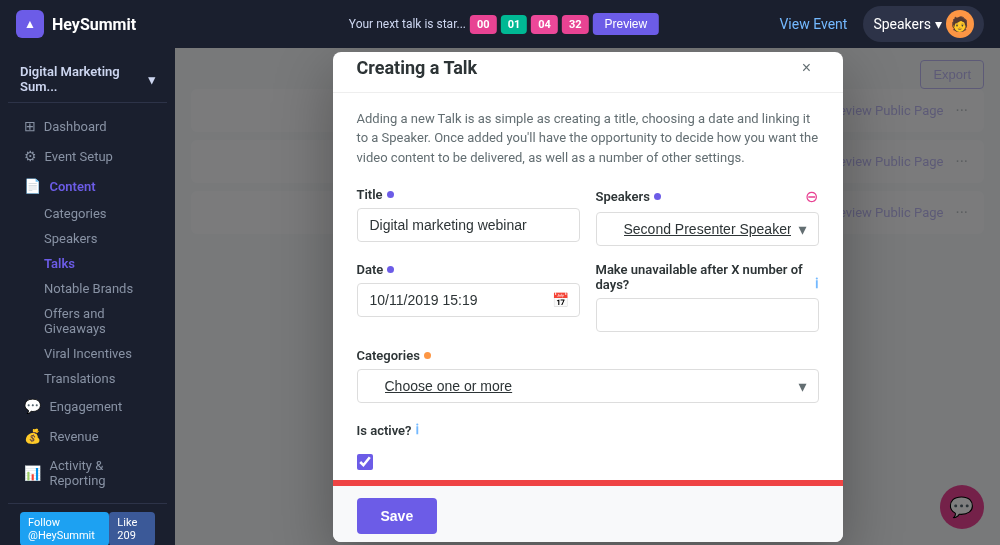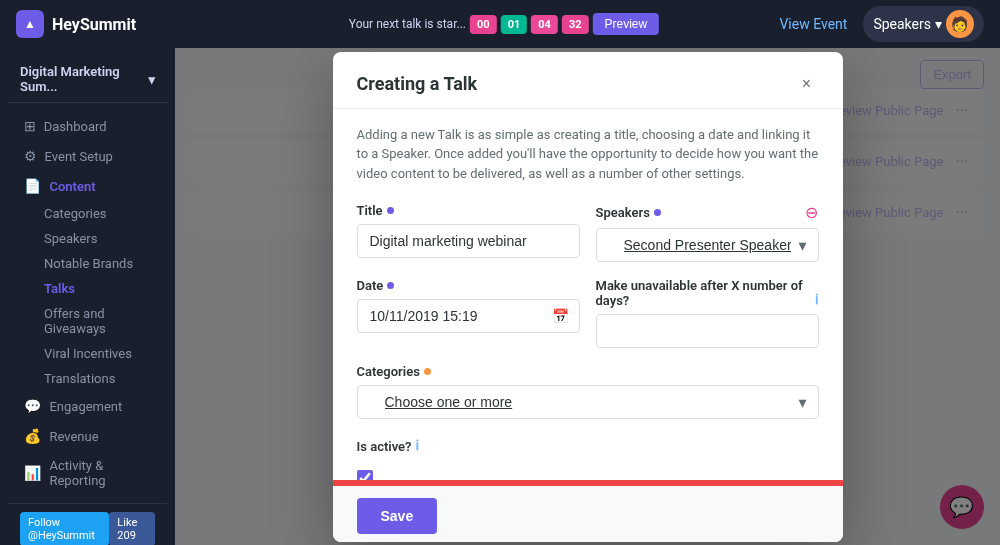--- a/index.html
+++ b/index.html
@@ -197,21 +197,21 @@
       background: white;
       border-radius: 8px;
       width: 510px;
       max-height: 490px;
       z-index: 20;
       display: flex;
       flex-direction: column;
       box-shadow: 0 20px 60px rgba(0,0,0,0.3);
     }
     .modal-header {
-      padding: 20px 24px 12px;
+      padding: 4px 24px 12px;
       border-bottom: 1px solid #eee;
       display: flex;
       align-items: center;
       justify-content: space-between;
     }
     .modal-title {
       font-size: 18px;
       font-weight: 700;
       color: #2d3436;
     }
@@ -494,22 +494,22 @@
     <div class="sidebar-item">
       <span class="icon">⚙</span>
       <span>Event Setup</span>
     </div>
     <div class="sidebar-item active">
       <span class="icon">📄</span>
       <span>Content</span>
     </div>
     <div class="sidebar-subitem">Categories</div>
     <div class="sidebar-subitem">Speakers</div>
+    <div class="sidebar-subitem active">Talks</div>
     <div class="sidebar-subitem">Notable Brands</div>
-    <div class="sidebar-subitem active">Talks</div>
     <div class="sidebar-subitem">Offers and Giveaways</div>
     <div class="sidebar-subitem">Viral Incentives</div>
     <div class="sidebar-subitem">Translations</div>
     <div class="sidebar-item">
       <span class="icon">💬</span>
       <span>Engagement</span>
     </div>
     <div class="sidebar-item">
       <span class="icon">💰</span>
       <span>Revenue</span>

